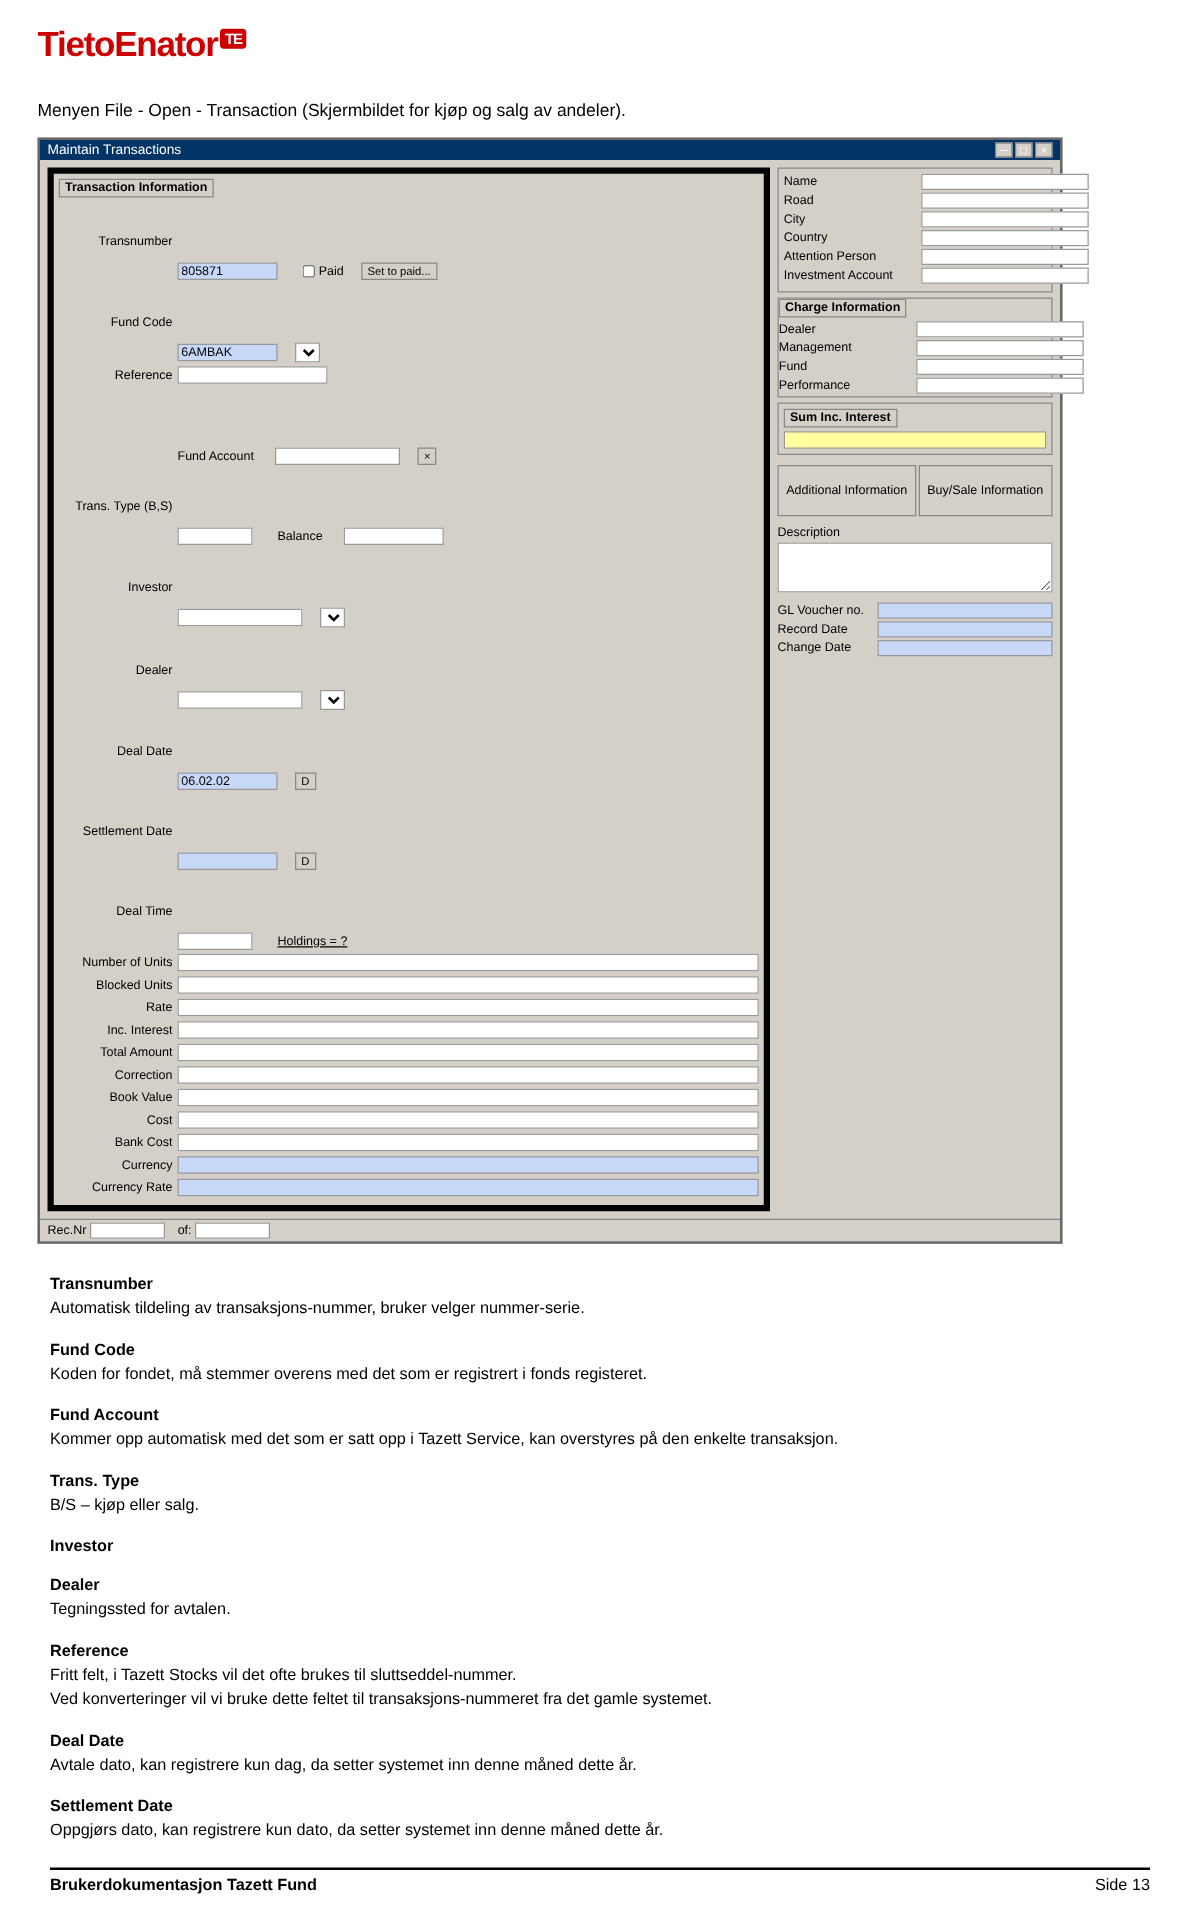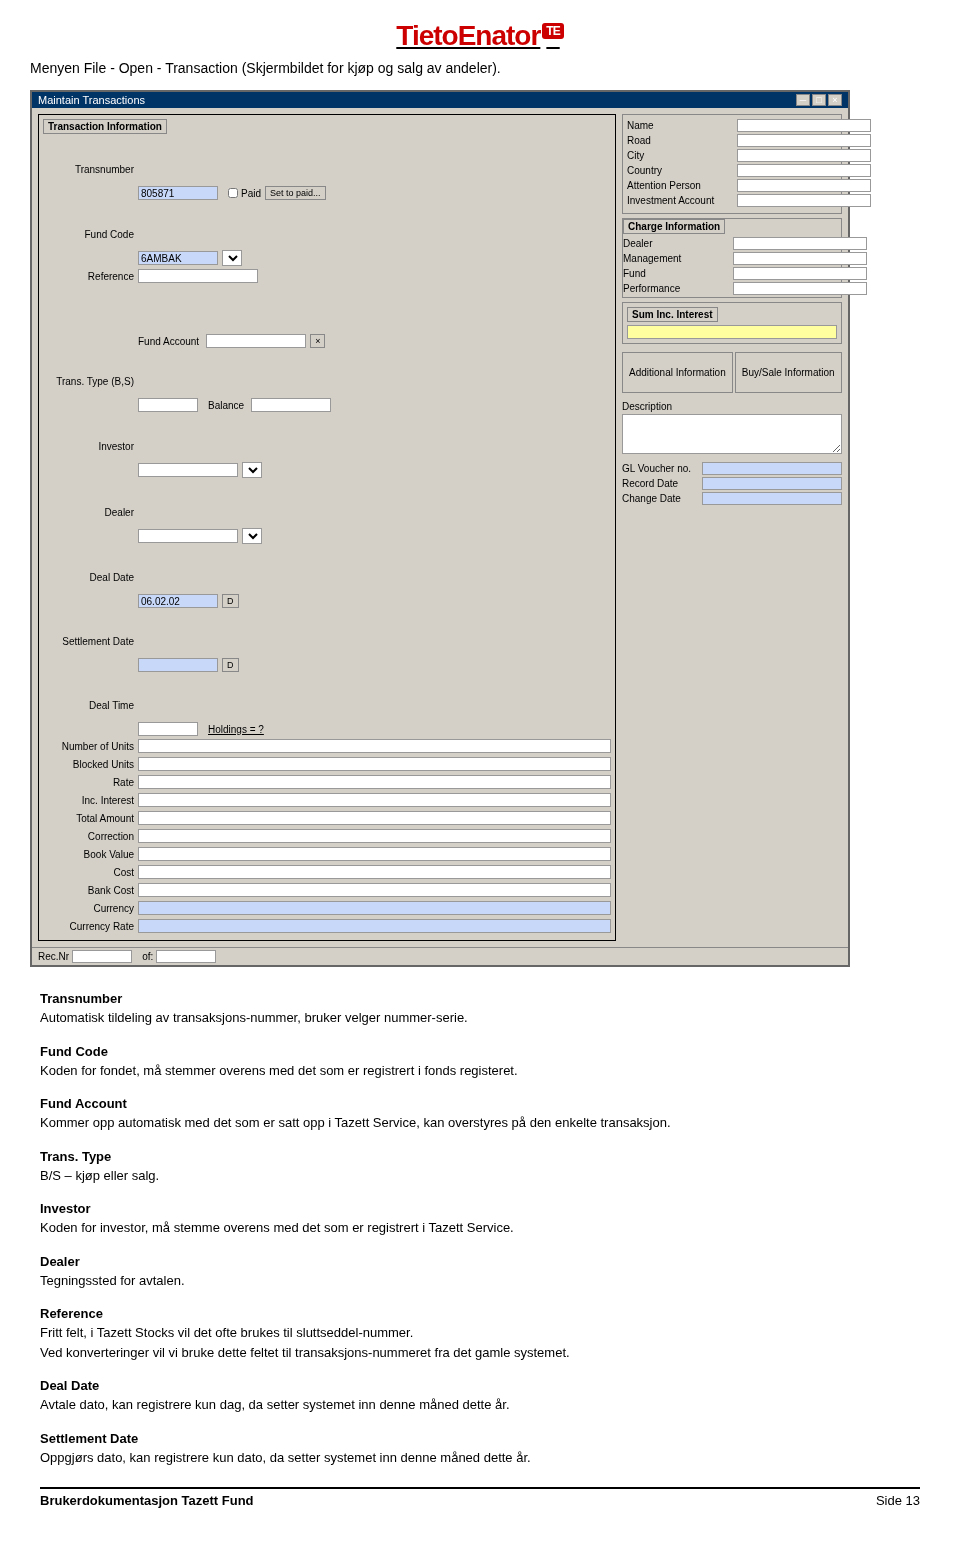--- a/index.html
+++ b/index.html
@@ -12,23 +12,22 @@
     }
 
     .page {
       width: 960px;
       padding: 20px 30px;
     }
 
     
     .header {
       display: flex;
-      justify-content: center;
-      margin-bottom: 8px;
-      text-decoration: underline;
+      justify-content: flex-start;
+      margin-bottom: 28px;
     }
     .logo {
       font-size: 28px;
       font-weight: bold;
       color: #cc0000;
       letter-spacing: -1px;
     }
     .logo span.te-box {
       background: #cc0000;
       color: white;
@@ -83,21 +82,21 @@
 
     .window-content {
       padding: 6px;
       display: flex;
       gap: 6px;
     }
 
     
     .left-panel {
       flex: 1;
-      border: 1px solid #000000;
+      border: 5px solid #000000;
       background: #d4d0c8;
       padding: 4px;
     }
     .section-title {
       font-size: 10px;
       font-weight: bold;
       color: #000;
       border: 1px solid #888;
       padding: 1px 4px;
       margin-bottom: 4px;
@@ -151,21 +150,21 @@
       font-size: 10px;
     }
     .inline-checkbox input[type=checkbox] {
       width: 10px;
       height: 10px;
     }
 
     .row-with-button {
       display: flex;
       align-items: center;
-      gap: 4px;
+      gap: 14px;
       margin-top: 48px;
     }
     .small-btn {
       background: #d4d0c8;
       border: 1px solid #888;
       font-size: 9px;
       padding: 1px 4px;
       height: 14px;
       cursor: pointer;
       white-space: nowrap;
@@ -641,21 +640,20 @@
     <div class="section-heading">Fund Code</div>
     <div class="section-text">Koden for fondet, må stemmer overens med det som er registrert i fonds registeret.</div>
 
     <div class="section-heading">Fund Account</div>
     <div class="section-text">Kommer opp automatisk med det som er satt opp i Tazett Service, kan overstyres på den enkelte transaksjon.</div>
 
     <div class="section-heading">Trans. Type</div>
     <div class="section-text">B/S – kjøp eller salg.</div>
 
     <div class="section-heading">Investor</div>
-    <div class="section-text">Koden for investor, må stemme overens med det som er registrert i Tazett Service.</div>
 
     <div class="section-heading">Dealer</div>
     <div class="section-text">Tegningssted for avtalen.</div>
 
     <div class="section-heading">Reference</div>
     <div class="section-text">Fritt felt, i Tazett Stocks vil det ofte brukes til sluttseddel-nummer.<br>Ved konverteringer vil vi bruke dette feltet til transaksjons-nummeret fra det gamle systemet.</div>
 
     <div class="section-heading">Deal Date</div>
     <div class="section-text">Avtale dato, kan registrere kun dag, da setter systemet inn denne måned dette år.</div>
 

